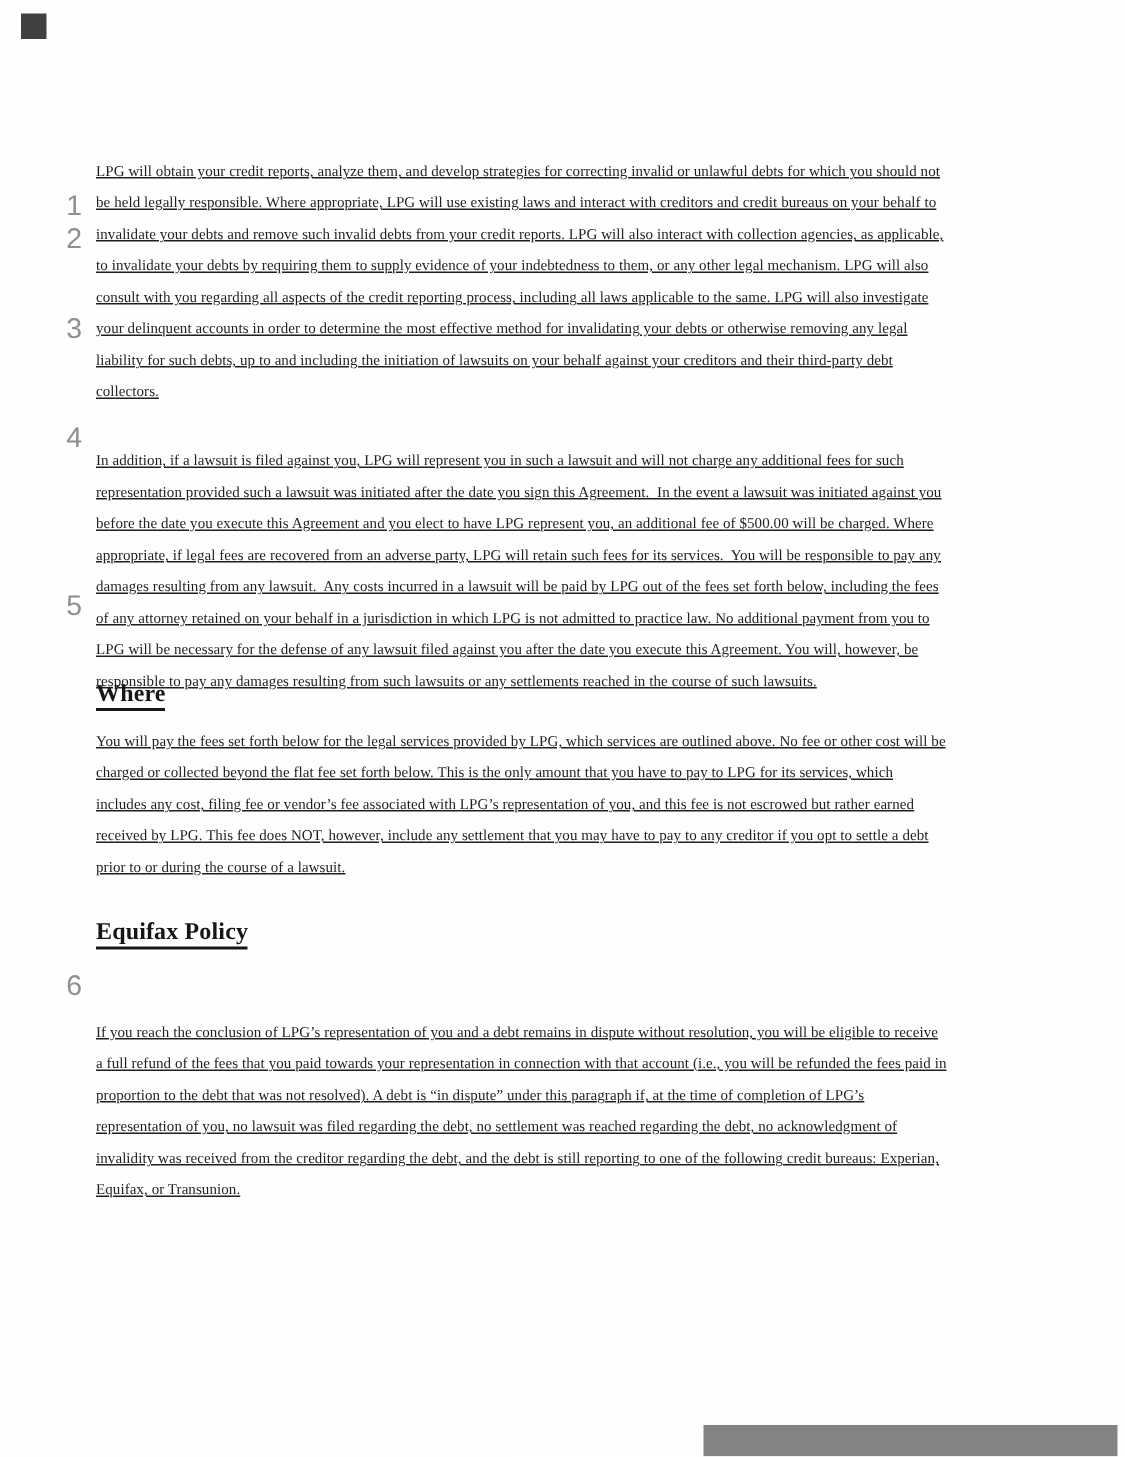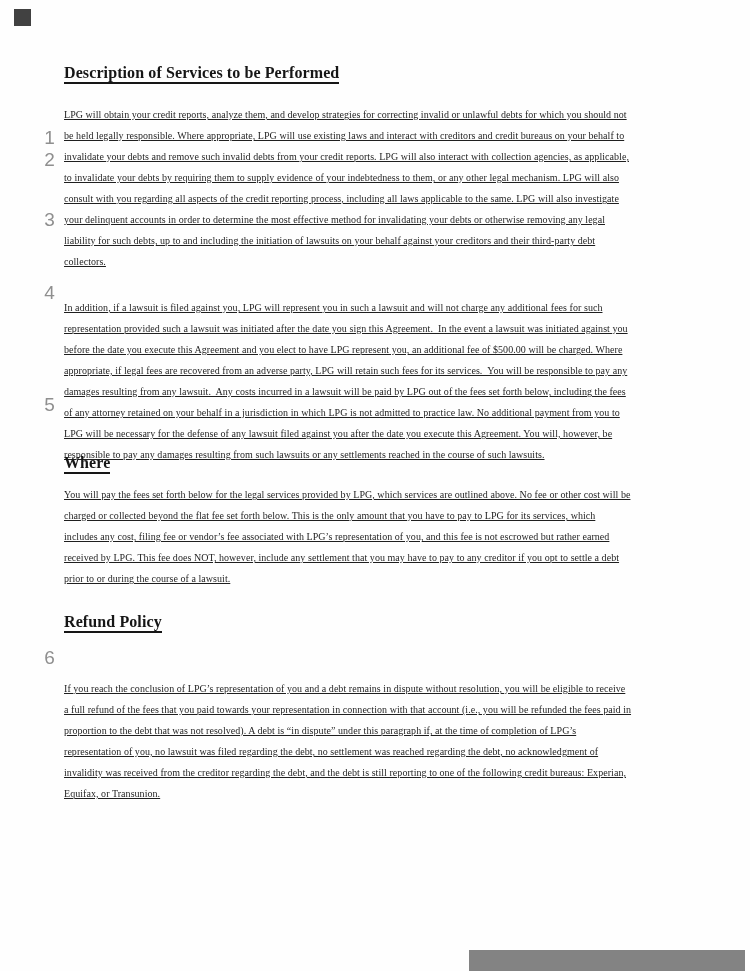--- a/index.html
+++ b/index.html
@@ -75,21 +75,20 @@
 
   <div class="corner-mark"></div>
 
   <div class="margin-num" style="top:130px">1</div>
   <div class="margin-num" style="top:152px">2</div>
   <div class="margin-num" style="top:212px">3</div>
   <div class="margin-num" style="top:285px">4</div>
   <div class="margin-num" style="top:397px">5</div>
   <div class="margin-num" style="top:650px">6</div>
 
-  <h2 class="heading" style="top:64px"><span class="u">Description of Services to be Performed</span></h2>
 
   <p class="para" style="top:104px">LPG will obtain your credit reports, analyze them, and develop strategies for correcting invalid or unlawful debts for which you should not
 be held legally responsible. Where appropriate, LPG will use existing laws and interact with creditors and credit bureaus on your behalf to
 invalidate your debts and remove such invalid debts from your credit reports. LPG will also interact with collection agencies, as applicable,
 to invalidate your debts by requiring them to supply evidence of your indebtedness to them, or any other legal mechanism. LPG will also
 consult with you regarding all aspects of the credit reporting process, including all laws applicable to the same. LPG will also investigate
 your delinquent accounts in order to determine the most effective method for invalidating your debts or otherwise removing any legal
 liability for such debts, up to and including the initiation of lawsuits on your behalf against your creditors and their third-party debt
 collectors.</p>
 
@@ -103,21 +102,21 @@
 responsible to pay any damages resulting from such lawsuits or any settlements reached in the course of such lawsuits.</p>
 
   <h2 class="heading" style="top:454px"><span class="u">Where</span></h2>
 
   <p class="para" style="top:484px">You will pay the fees set forth below for the legal services provided by LPG, which services are outlined above. No fee or other cost will be
 charged or collected beyond the flat fee set forth below. This is the only amount that you have to pay to LPG for its services, which
 includes any cost, filing fee or vendor’s fee associated with LPG’s representation of you, and this fee is not escrowed but rather earned
 received by LPG. This fee does NOT, however, include any settlement that you may have to pay to any creditor if you opt to settle a debt
 prior to or during the course of a lawsuit.</p>
 
-  <h2 class="heading" style="top:613px"><span class="u">Refund Policy</span></h2>
+  <h2 class="heading" style="top:613px"><span class="u">Equifax Policy</span></h2>
 
   <p class="para" style="top:678px">If you reach the conclusion of LPG’s representation of you and a debt remains in dispute without resolution, you will be eligible to receive
 a full refund of the fees that you paid towards your representation in connection with that account (i.e., you will be refunded the fees paid in
 proportion to the debt that was not resolved). A debt is “in dispute” under this paragraph if, at the time of completion of LPG’s
 representation of you, no lawsuit was filed regarding the debt, no settlement was reached regarding the debt, no acknowledgment of
 invalidity was received from the creditor regarding the debt, and the debt is still reporting to one of the following credit bureaus: Experian,
 Equifax, or Transunion.</p>
 
   <div class="redaction-bar"></div>
 

